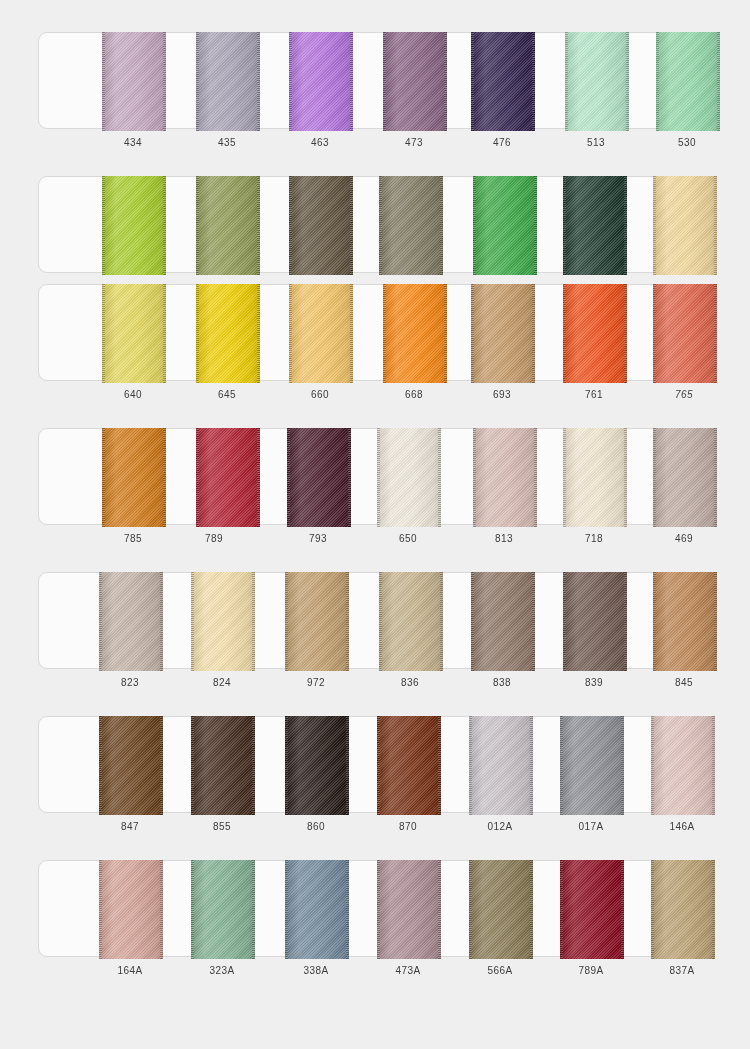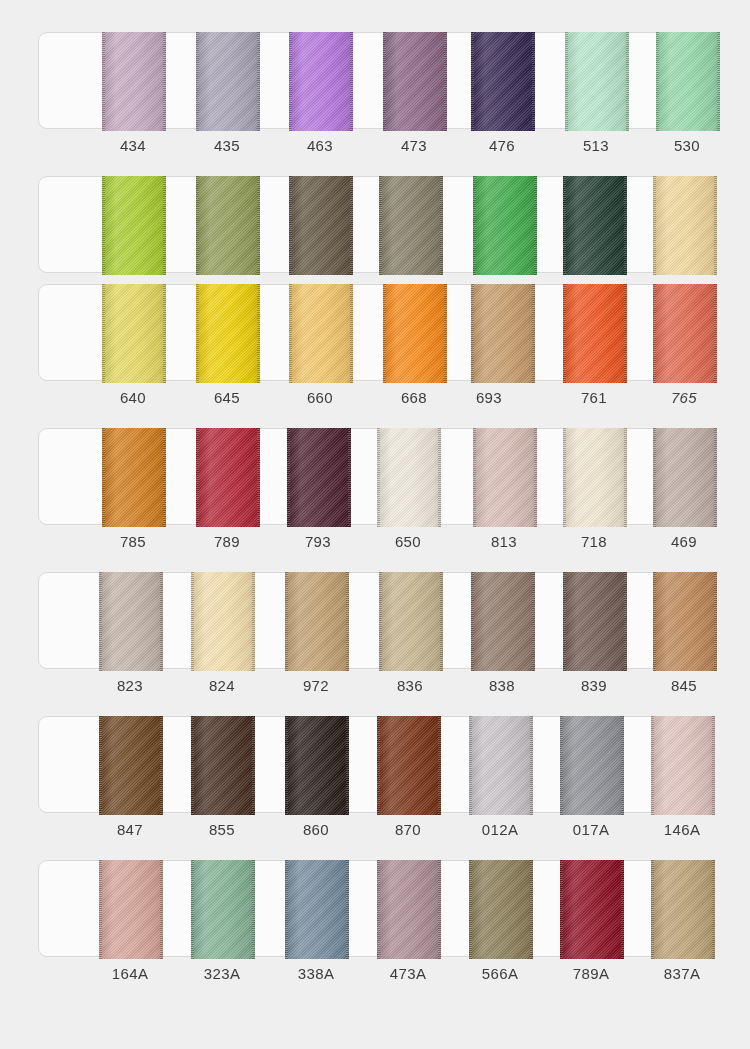--- a/index.html
+++ b/index.html
@@ -95,21 +95,21 @@
   .label-row {
     position: relative;
     height: 36px;
   }
   .swatch-label {
     position: absolute;
     top: 8px;
     width: 80px;
     margin-left: -40px;
     text-align: center;
-    font-size: 15px;
+    font-size: 10px;
     color: #3c3c3c;
     letter-spacing: 0.4px;
     white-space: nowrap;
   }
 </style>
 </head>
 <body>
 
 <div id="chart">
     <div class="swatch-row-group">
@@ -256,21 +256,21 @@
           <div class="sheen"></div>
           <div class="edge-l"></div>
           <div class="edge-r"></div>
         </div>
       </div>
       <div class="label-row">
         <div class="swatch-label" style="left: 95px;">640</div>
         <div class="swatch-label" style="left: 189px;">645</div>
         <div class="swatch-label" style="left: 282px; text-align: center;">660</div>
         <div class="swatch-label" style="left: 376px;">668</div>
-        <div class="swatch-label" style="left: 451px; text-align: center;">693</div>
+        <div class="swatch-label" style="left: 464px; text-align: center;">693</div>
         <div class="swatch-label" style="left: 556px;">761</div>
         <div class="swatch-label" style="left: 646px; font-style: italic;">765</div>
       </div>
     </div>
     <div class="swatch-row-group">
       <div class="row-card">
         <div class="ribbon" title="785" style="left: 63px; width: 64px; background: rgb(209, 122, 24);">
           <div class="weave"></div>
           <div class="sheen"></div>
           <div class="edge-l"></div>
@@ -308,21 +308,21 @@
         </div>
         <div class="ribbon" title="818" style="left: 614px; width: 64px; background: rgb(191, 173, 164);">
           <div class="weave"></div>
           <div class="sheen"></div>
           <div class="edge-l"></div>
           <div class="edge-r"></div>
         </div>
       </div>
       <div class="label-row">
         <div class="swatch-label" style="left: 95px;">785</div>
-        <div class="swatch-label" style="left: 189px;">789</div>
+        <div class="swatch-label" style="left: 176px;">789</div>
         <div class="swatch-label" style="left: 280px;">793</div>
         <div class="swatch-label" style="left: 370px;">650</div>
         <div class="swatch-label" style="left: 466px;">813</div>
         <div class="swatch-label" style="left: 556px;">718</div>
         <div class="swatch-label" style="left: 646px;">469</div>
       </div>
     </div>
     <div class="swatch-row-group">
       <div class="row-card">
         <div class="ribbon" title="823" style="left: 60px; width: 64px; background: rgb(195, 179, 167);">

